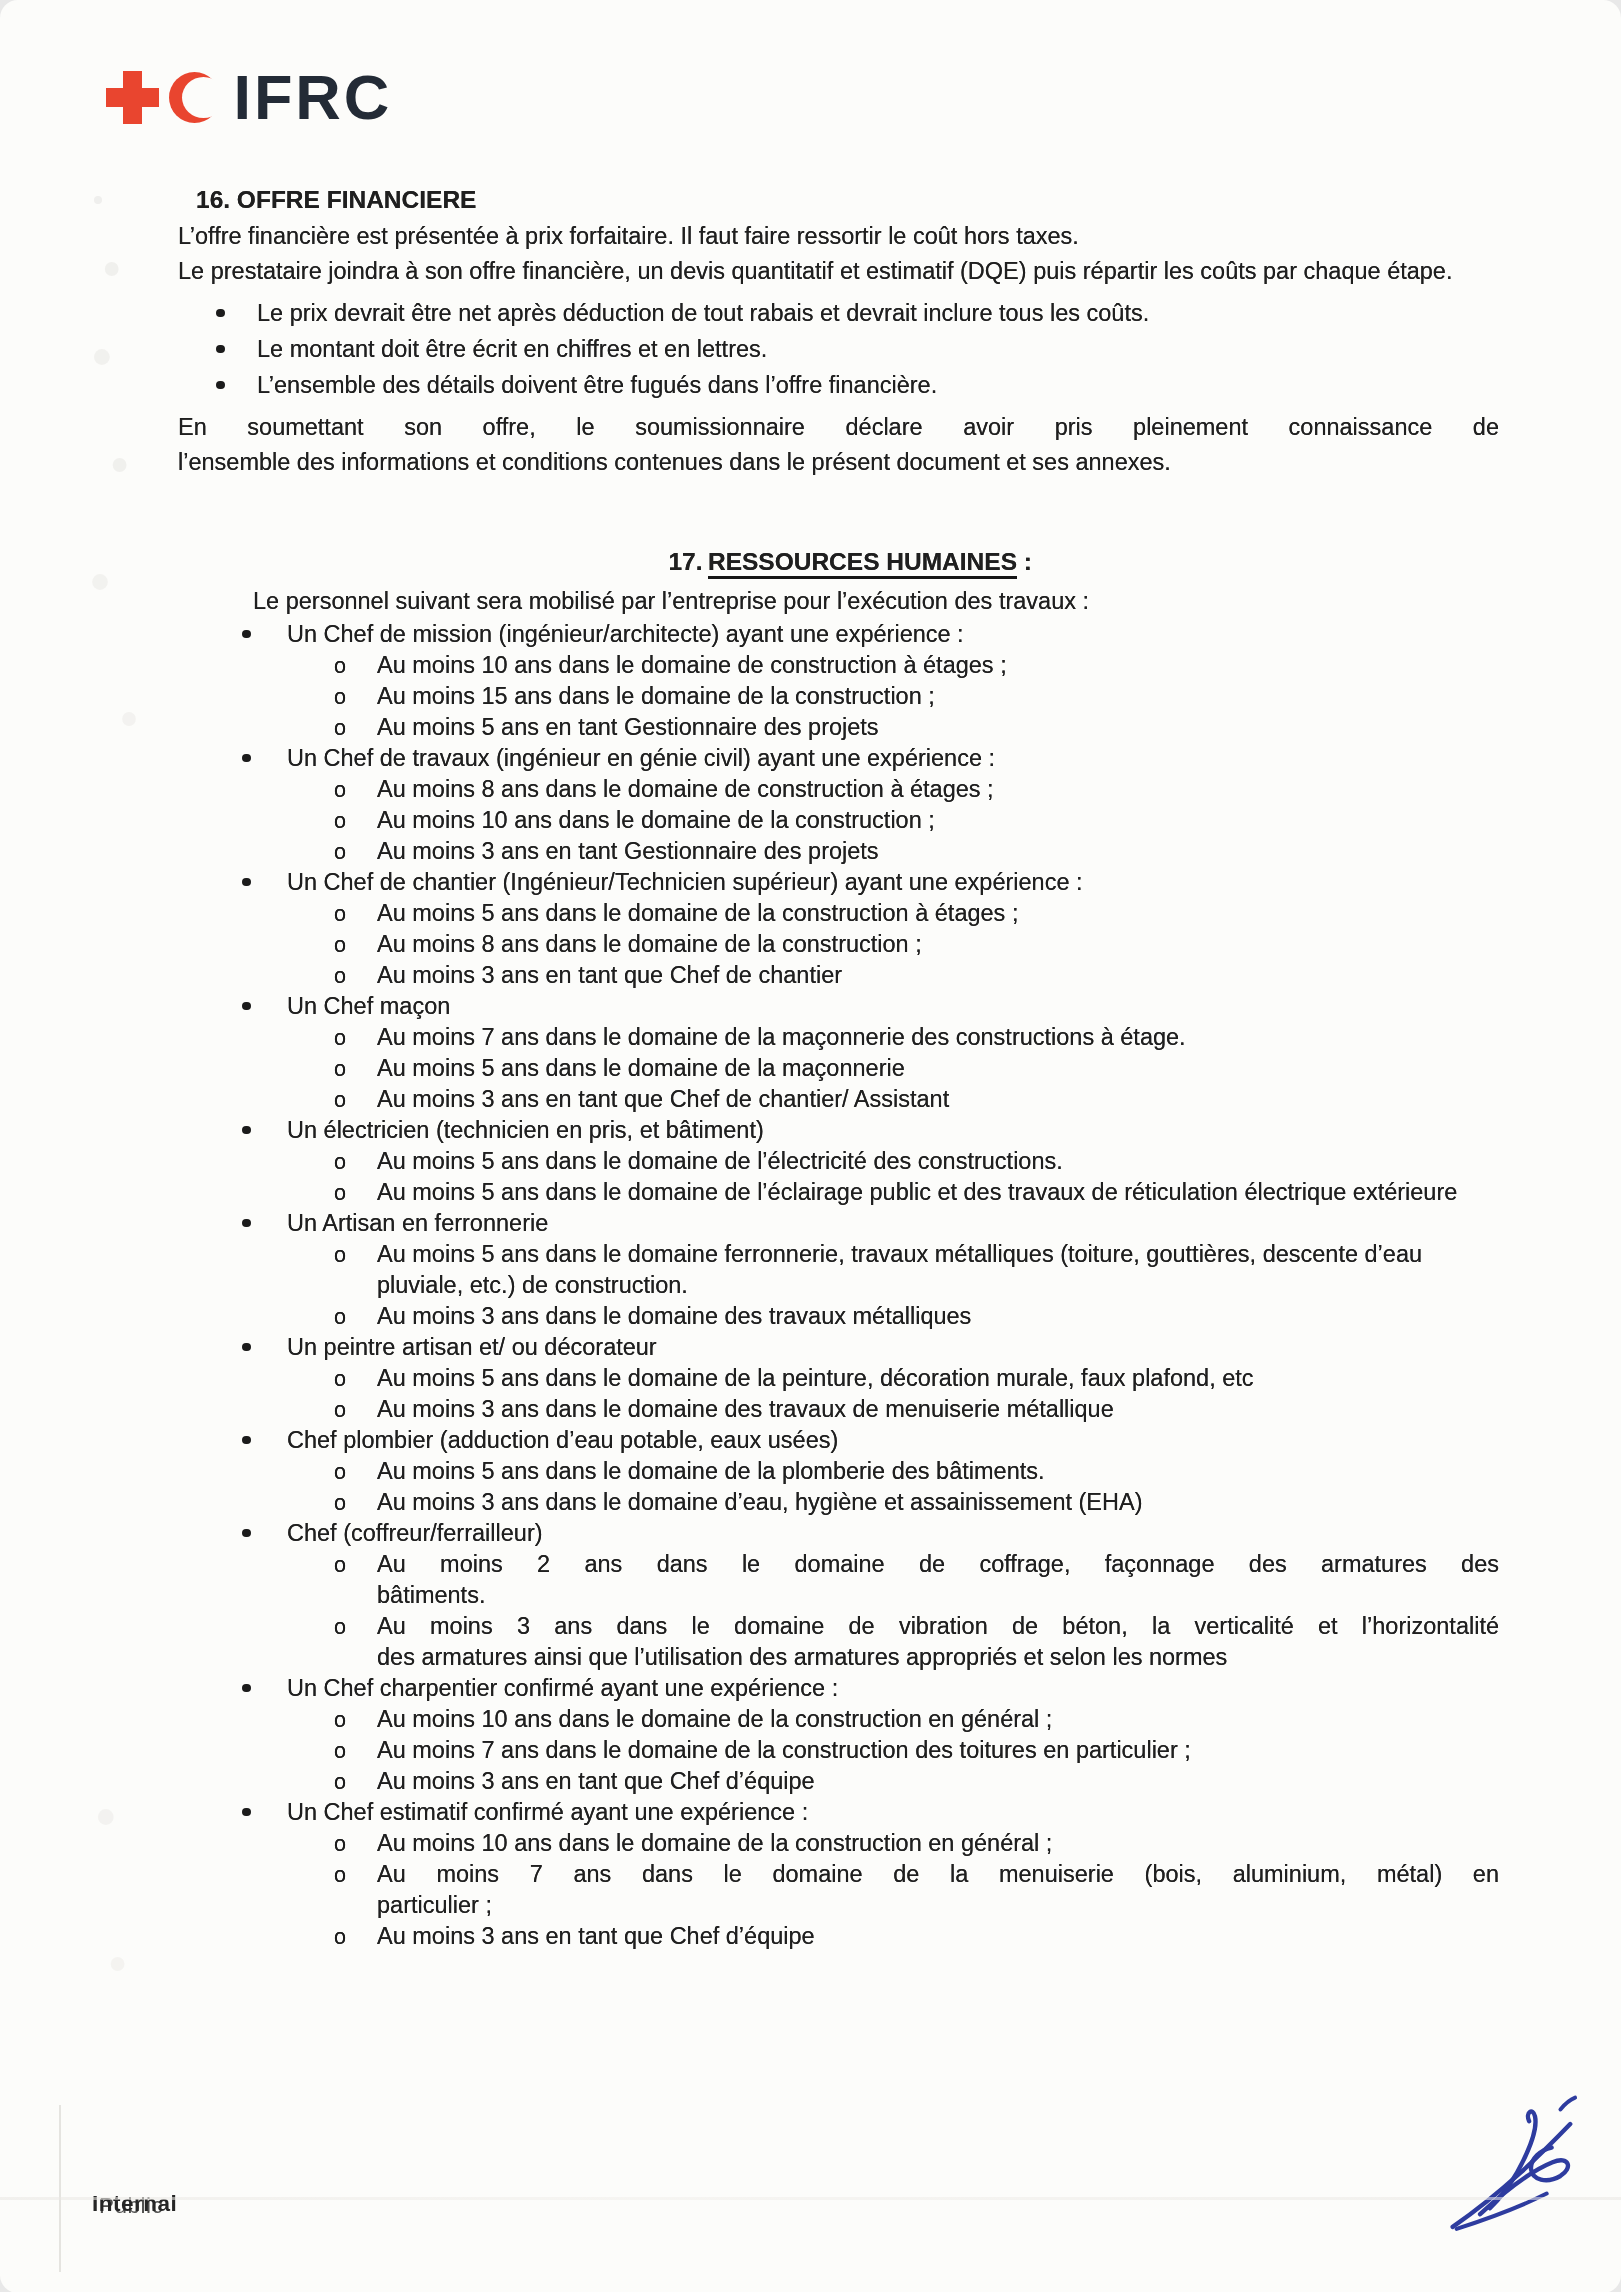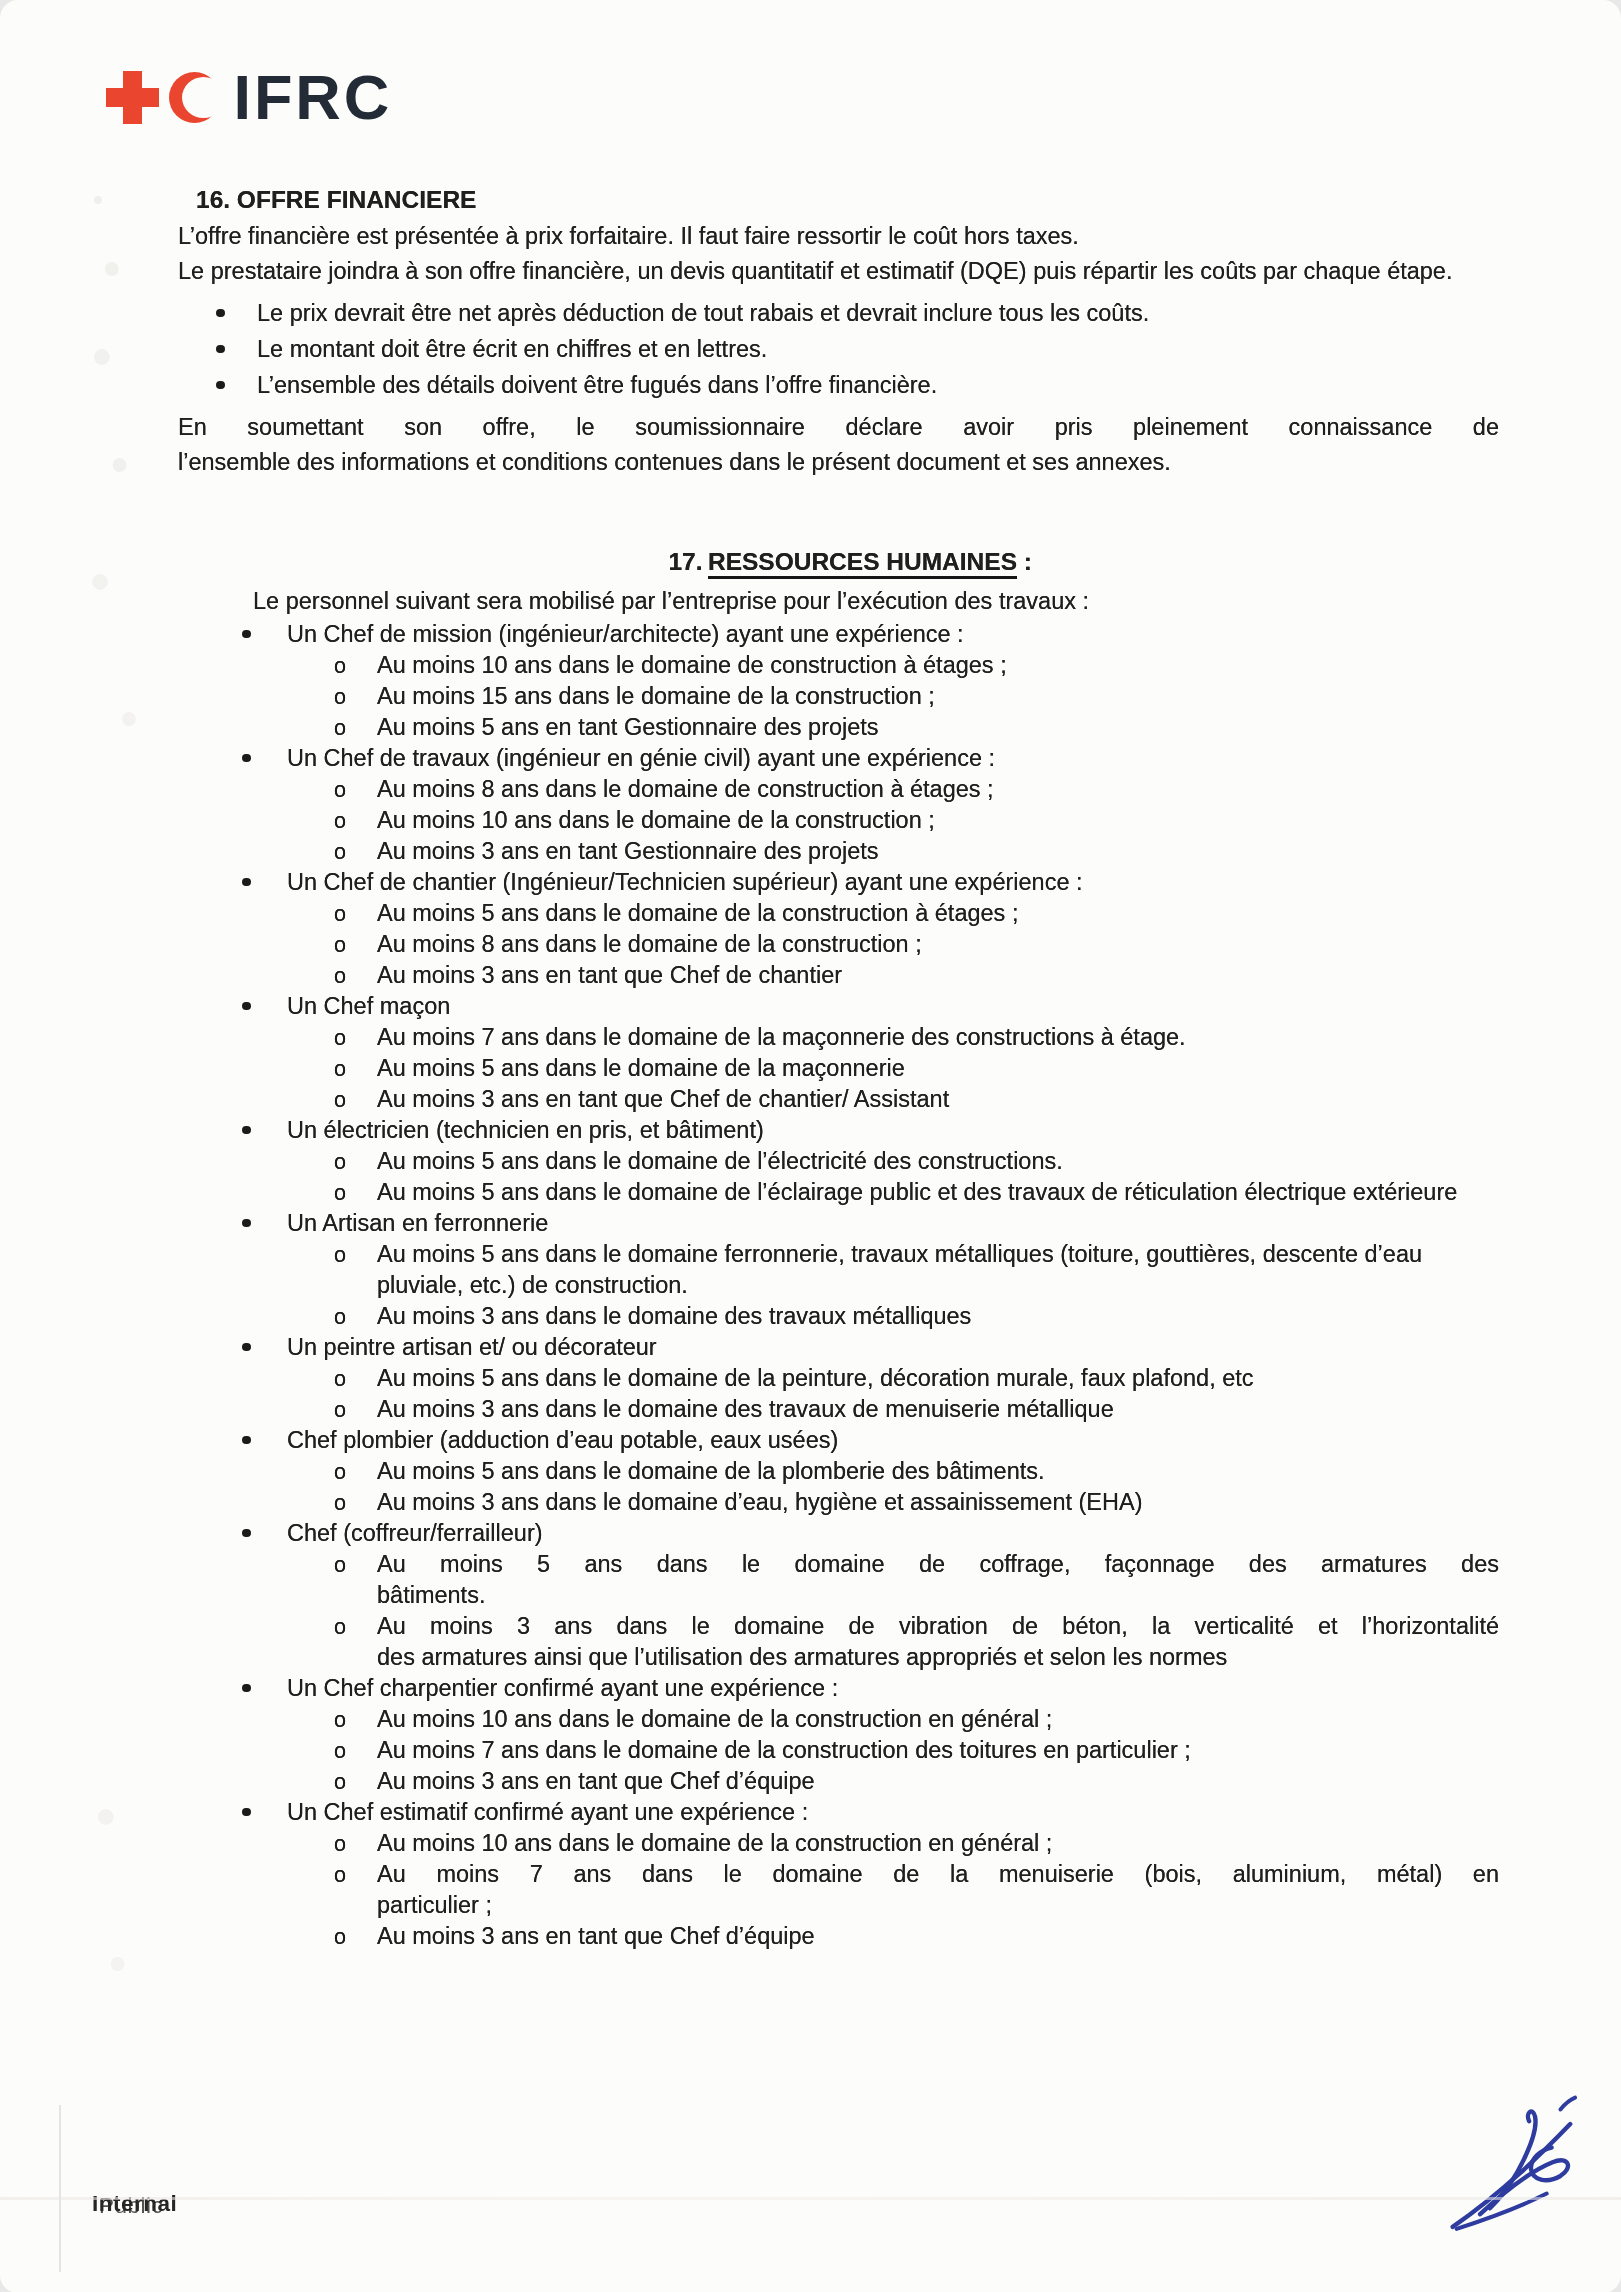--- a/index.html
+++ b/index.html
@@ -145,21 +145,21 @@
     <div class="role">
       <div class="role-title"><span class="b1">•</span><span>Chef plombier (adduction d’eau potable, eaux usées)</span></div>
       <div class="sub"><span class="b2">o</span><span>Au moins 5 ans dans le domaine de la plomberie des bâtiments.</span></div>
       <div class="sub"><span class="b2">o</span><span>Au moins 3 ans dans le domaine d’eau, hygiène et assainissement (EHA)</span></div>
     </div>
 
     <div class="role">
       <div class="role-title"><span class="b1">•</span><span>Chef (coffreur/ferrailleur)</span></div>
       <div class="sub">
           <span class="b2">o</span>
-        <div class="jline">Au moins 5 ans dans le domaine de coffrage, façonnage des armatures des</div>
+        <div class="jline">Au moins 2 ans dans le domaine de coffrage, façonnage des armatures des</div>
         <div>bâtiments.</div>
       </div>
       <div class="sub">
           <span class="b2">o</span>
         <div class="jline">Au moins 3 ans dans le domaine de vibration de béton, la verticalité et l’horizontalité</div>
         <div>des armatures ainsi que l’utilisation des armatures appropriés et selon les normes</div>
       </div>
     </div>
 
     <div class="role">

